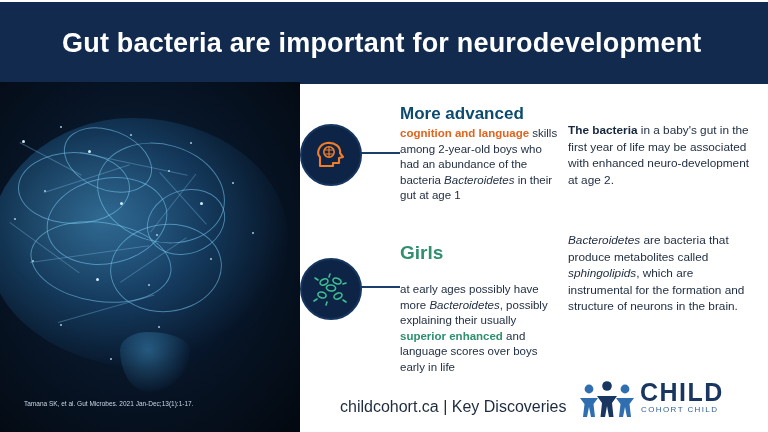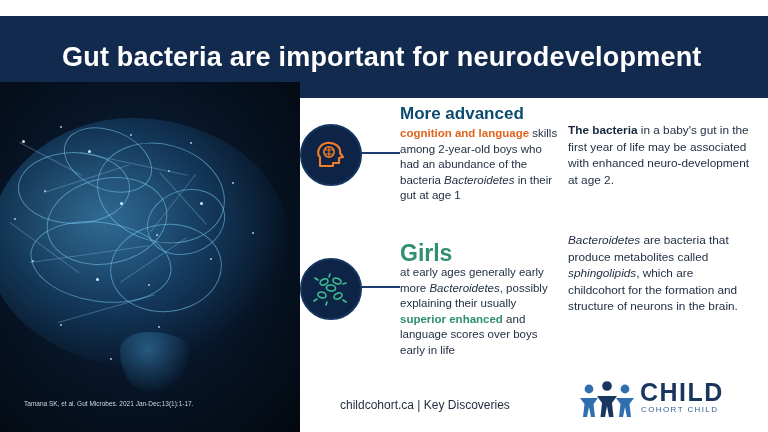--- a/index.html
+++ b/index.html
@@ -16,21 +16,21 @@
   .slide {
     position: relative;
     width: 768px;
     height: 432px;
     background: #ffffff;
   }
   
   .title-bar {
     position: absolute;
     left: 0;
-    top: 16px;
+    top: 2px;
     width: 768px;
     height: 82px;
     background: #122a4e;
   }
   .title-text {
     position: absolute;
     left: 62px;
     top: 26px;
     font-size: 27px;
     font-weight: bold;
@@ -127,25 +127,25 @@
   #block-boys { top: 104px; }
   #block-girls { top: 243px; }
   .head-orange {
     font-size: 17px;
     font-weight: bold;
     color: #0c4a6e;
     line-height: 20px;
     margin-bottom: 2px;
   }
   .head-green {
-    font-size: 23px;
+    font-size: 19px;
     font-weight: bold;
     color: #2f8f6e;
     line-height: 20px;
-    margin-bottom: 2px;
+    margin-bottom: 19px;
   }
   .b-orange { color: #e0641d; font-weight: bold; }
   .b-green { color: #2f8f6e; font-weight: bold; }
   .ital { font-style: italic; }
   
   .col-right {
     position: absolute;
     left: 568px;
     width: 182px;
     font-size: 11.8px;
@@ -154,21 +154,21 @@
   }
   #para-1 { top: 122px; }
   #para-2 { top: 232px; }
   .b-dark { font-weight: bold; color: #16263c; }
   .ital-dark { font-style: italic; }
   
   .footer-text {
     position: absolute;
     left: 340px;
     top: 398px;
-    font-size: 12px;
+    font-size: 16px;
     color: #1d2b3f;
     white-space: nowrap;
   }
   .logo {
     position: absolute;
     left: 578px;
     top: 378px;
     width: 172px;
     height: 42px;
   }
@@ -271,26 +271,26 @@
     </svg>
   </div>
 
   <div class="col-mid" id="block-boys">
     <div class="head-orange">More advanced</div>
     <div><span class="b-orange">cognition and language</span><span> skills among 2-year-old boys who had an abundance of the bacteria </span><span class="ital">Bacteroidetes</span><span> in their gut at age 1</span></div>
   </div>
 
   <div class="col-mid" id="block-girls">
     <div class="head-green">Girls</div>
-    <div><span>at early ages generally early more </span><span class="ital">Bacteroidetes</span><span>, possibly explaining their usually </span><span class="b-green">superior enhanced</span><span> and language scores over boys early in life</span></div>
+    <div><span>at early ages possibly have more </span><span class="ital">Bacteroidetes</span><span>, possibly explaining their usually </span><span class="b-green">superior enhanced</span><span> and language scores over boys early in life</span></div>
   </div>
 
   <div class="col-right" id="para-1"><span class="b-dark">The bacteria</span><span> in a baby's gut in the first year of life may be associated with enhanced neuro-development at age 2.</span></div>
 
-  <div class="col-right" id="para-2"><span class="ital-dark">Bacteroidetes</span><span> are bacteria that produce metabolites called </span><span class="ital-dark">sphingolipids</span><span>, which are childcohort for the formation and structure of neurons in the brain.</span></div>
+  <div class="col-right" id="para-2"><span class="ital-dark">Bacteroidetes</span><span> are bacteria that produce metabolites called </span><span class="ital-dark">sphingolipids</span><span>, which are instrumental for the formation and structure of neurons in the brain.</span></div>
 
   <div class="footer-text">childcohort.ca | Key Discoveries</div>
 
   <div class="logo">
     <svg class="logo-figs" width="58" height="40" viewBox="0 0 58 40" aria-hidden="true">
       <g fill="#2f6fb0">
         <circle cx="11" cy="9" r="4.4"></circle>
         <path d="M2 18 L20 18 L15.5 24 L17 37 L13 37 L11 27 L9 37 L5 37 L6.5 24 Z"></path>
       </g>
       <g fill="#18365f">

